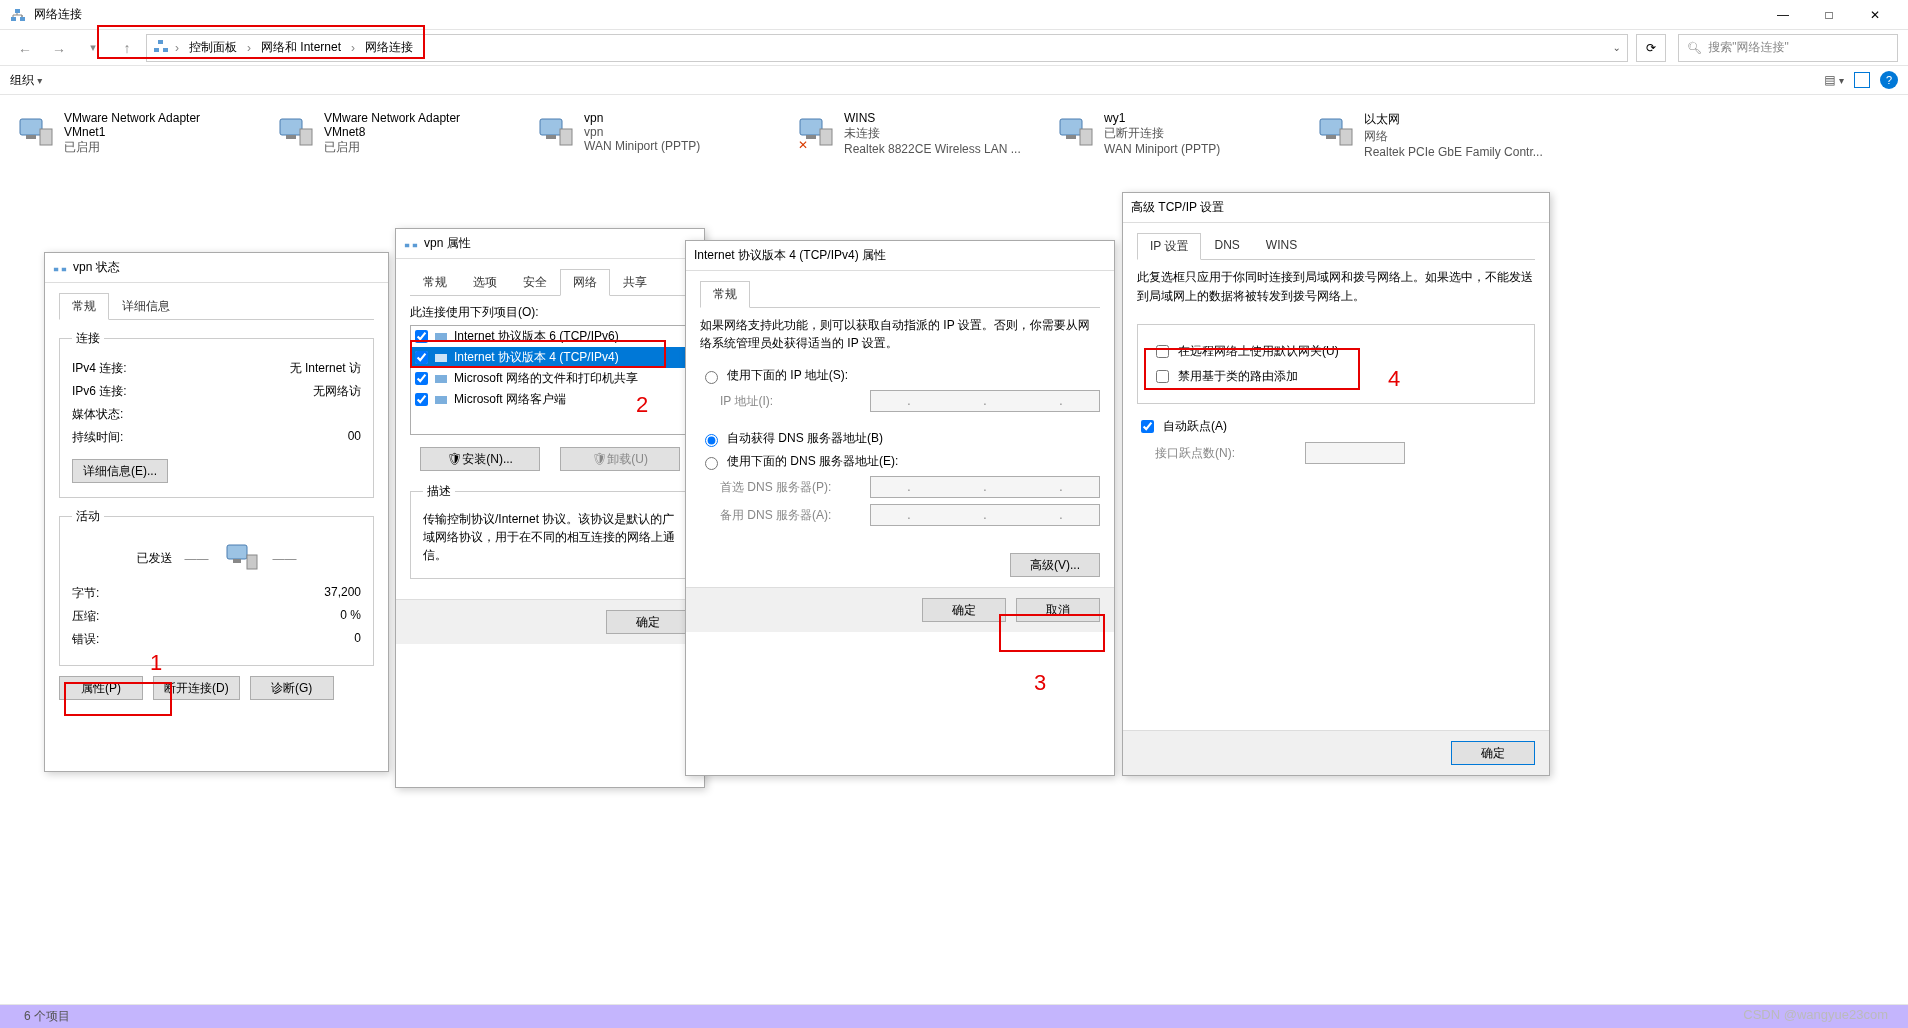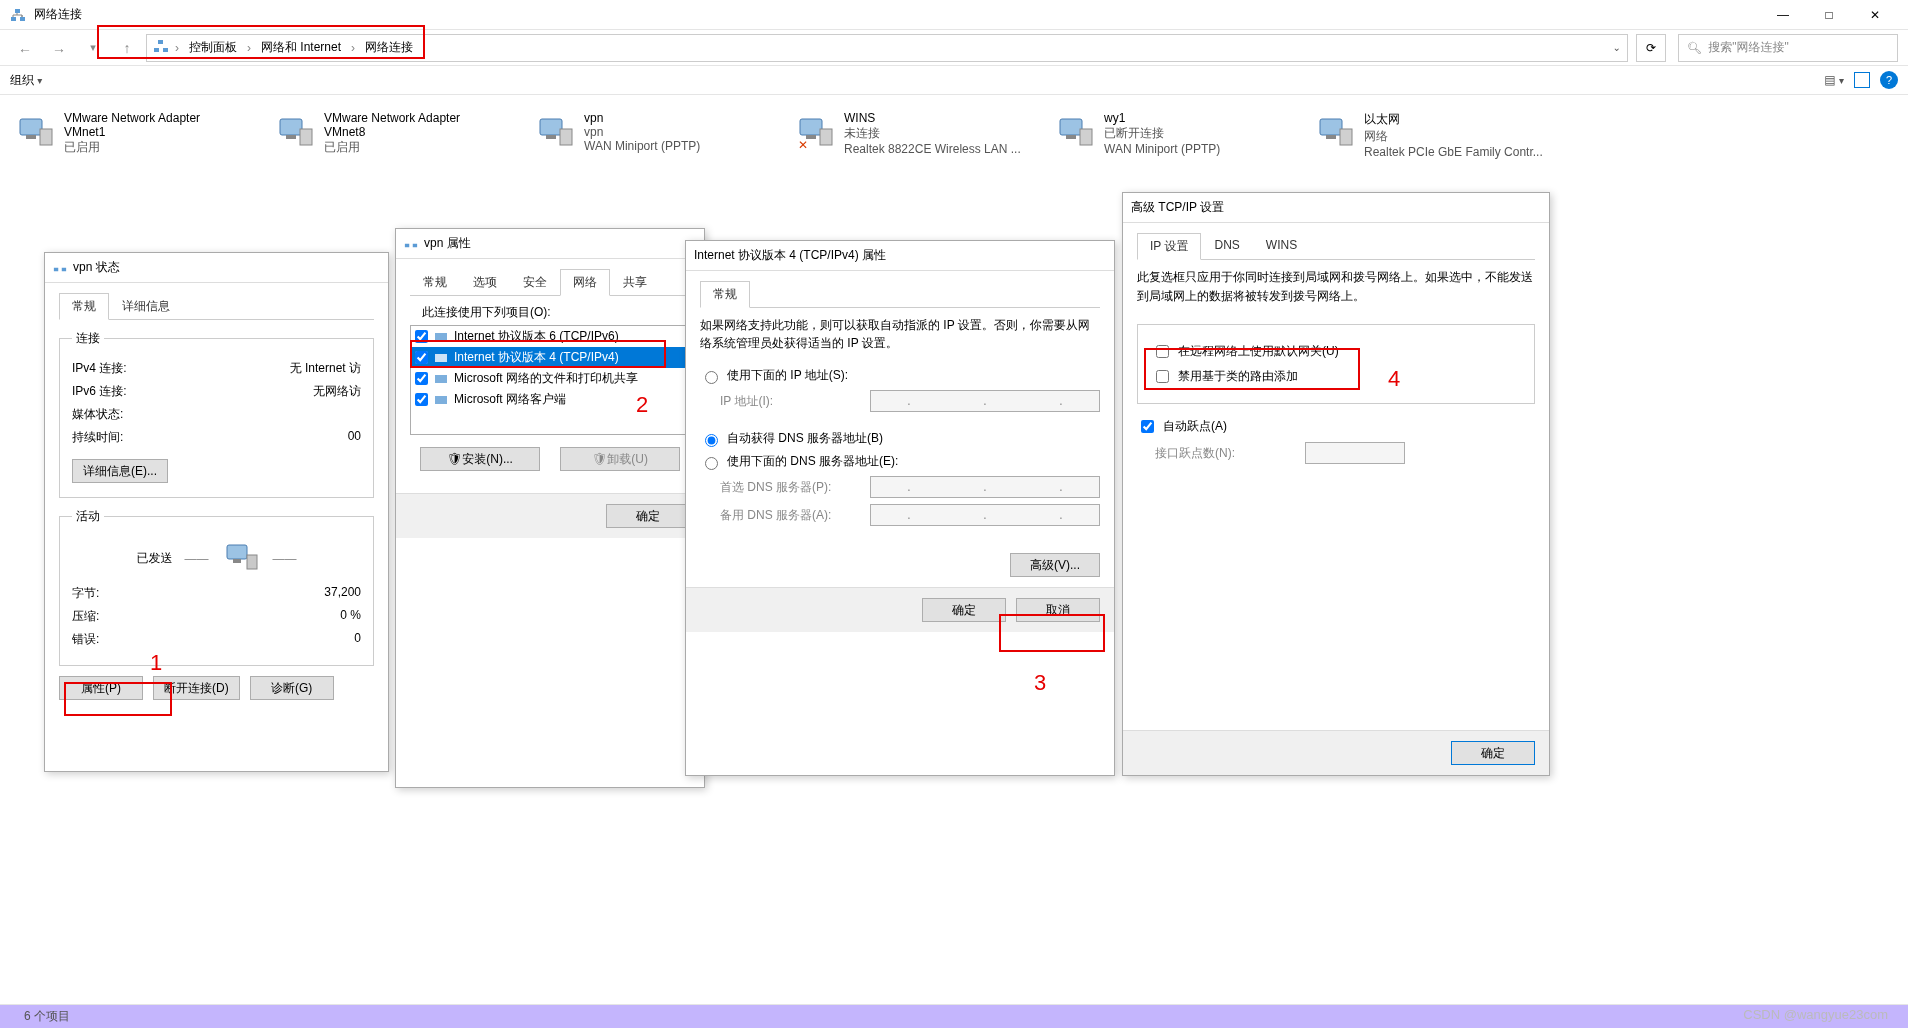--- a/index.html
+++ b/index.html
@@ -265,21 +265,21 @@
     <span>vpn 属性</span>
   </div>
   <div class="dlg-body">
     <div class="tabstrip">
       <div class="tab">常规</div>
       <div class="tab">选项</div>
       <div class="tab">安全</div>
       <div class="tab active">网络</div>
       <div class="tab">共享</div>
     </div>
-    <div style="margin:4px 12px">此连接使用下列项目(O):</div>
+    <div style="margin:4px 0">此连接使用下列项目(O):</div>
     <div class="listbox" id="proplist">
         <div class="listitem">
           <input type="checkbox" checked="" style="">
     <span class="mini-icon"><svg viewBox="0 0 14 14">
               <rect x="1" y="3" width="12" height="8" fill="#5b9bd5" opacity="0.8"></rect>
             </svg></span>
     <span>Internet 协议版本 6 (TCP/IPv6)</span>
         </div>
         <div class="listitem selected">
           <input type="checkbox" checked="" style="">
@@ -300,20 +300,24 @@
     <span class="mini-icon"><svg viewBox="0 0 14 14">
               <rect x="1" y="3" width="12" height="8" fill="#5b9bd5" opacity="0.8"></rect>
             </svg></span>
     <span>Microsoft 网络客户端</span>
         </div>
       </div>
     <div style="display:flex; gap:20px; justify-content:center; margin:12px 0">
       <span class="btn" style="width:120px">🛡 <span>安装(N)...</span></span>
       <span class="btn" style="width:120px;color:#888">🛡 <span>卸载(U)</span></span>
     </div>
+    <fieldset>
+      <legend>描述</legend>
+      <div style="line-height:1.5">传输控制协议/Internet 协议。该协议是默认的广域网络协议，用于在不同的相互连接的网络上通信。</div>
+    </fieldset>
   </div>
   <div class="dlg-footer">
     <span class="btn">确定</span>
   </div>
 </div>
 
 <div class="dlg" style="left:685px; top:240px; width:430px; height:536px;">
   <div class="dlg-title">
     <span>Internet 协议版本 4 (TCP/IPv4) 属性</span>
   </div>

